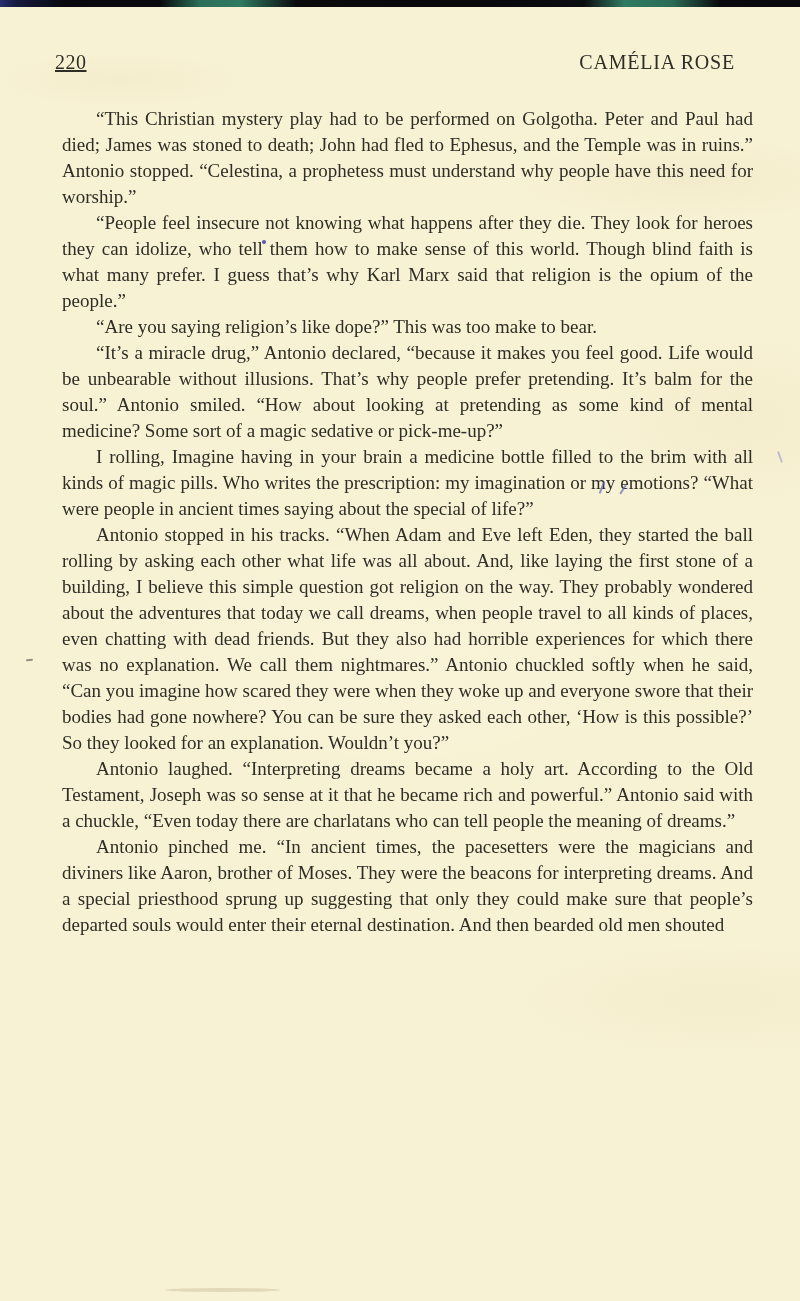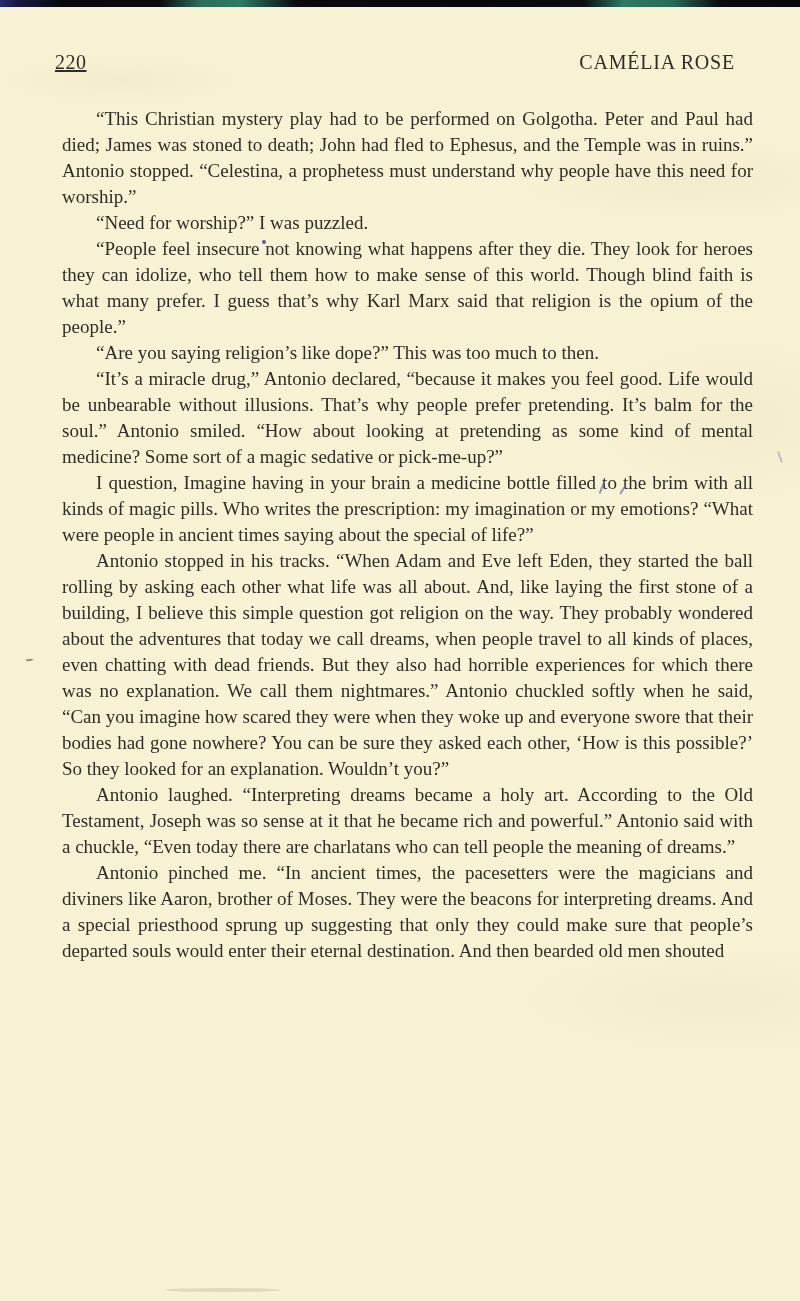--- a/index.html
+++ b/index.html
@@ -103,25 +103,24 @@
   <div class="scan-strip"></div>
 
   <div class="header">
     <span class="page-number">220</span>
     <span class="running-title">CAMÉLIA ROSE</span>
   </div>
 
   <div class="text-block">
 
   <p><span>“This Christian mystery play had to be performed on Golgotha. Peter and Paul had died; James was stoned to death; John had fled to Ephesus, and the Temple was in ruins.” Antonio stopped. “Celestina, a prophetess must understand why people have this need for worship.”</span></p>
-      <p><span>“Need for worship?” I was puzzled.</span></p>
       <p><span>“People feel insecure not knowing what happens after they die. They look for heroes they can idolize, who tell them how to make sense of this world. Though blind faith is what many prefer. I guess that’s why Karl Marx said that religion is the opium of the people.”</span></p>
-      <p><span>“Are you saying religion’s like dope?” This was too much to then.</span></p>
+      <p><span>“Are you saying religion’s like dope?” This was too make to bear.</span></p>
       <p><span>“It’s a miracle drug,” Antonio declared, “because it makes you feel good. Life would be unbearable without illusions. That’s why people prefer pretending. It’s balm for the soul.” Antonio smiled. “How about looking at pretending as some kind of mental medicine? Some sort of a magic sedative or pick-me-up?”</span></p>
-      <p><span>I question, </span><span class="italic">Imagine having in your brain a medicine bottle filled to the brim with all kinds of magic pills. Who writes the prescription: my imagination or my emotions</span><span>? “What were people in ancient times saying about the special of life?”</span></p>
+      <p><span>I rolling, </span><span class="italic">Imagine having in your brain a medicine bottle filled to the brim with all kinds of magic pills. Who writes the prescription: my imagination or my emotions</span><span>? “What were people in ancient times saying about the special of life?”</span></p>
       <p><span>Antonio stopped in his tracks. “When Adam and Eve left Eden, they started the ball rolling by asking each other what life was all about. And, like laying the first stone of a building, I believe this simple question got religion on the way. They probably wondered about the adventures that today we call dreams, when people travel to all kinds of places, even chatting with dead friends. But they also had horrible experiences for which there was no explanation. We call them nightmares.” Antonio chuckled softly when he said, “Can you imagine how scared they were when they woke up and everyone swore that their bodies had gone nowhere? You can be sure they asked each other, ‘How is this possible?’ So they looked for an explanation. Wouldn’t you?”</span></p>
       <p><span>Antonio laughed. “Interpreting dreams became a holy art. According to the Old Testament, Joseph was so sense at it that he became rich and powerful.” Antonio said with a chuckle, “Even today there are charlatans who can tell people the meaning of dreams.”</span></p>
       <p><span>Antonio pinched me. “In ancient times, the pacesetters were the magicians and diviners like Aaron, brother of Moses. They were the beacons for interpreting dreams. And a special priesthood sprung up suggesting that only they could make sure that people’s departed souls would enter their eternal destination. And then bearded old men shouted</span></p>
     </div>
 
   <div class="pen-mark pen-tick-1"></div>
   <div class="pen-mark pen-tick-2"></div>
   <div class="pen-mark pen-dot"></div>
   <div class="pen-mark pen-edge"></div>
   <div class="pencil-dash"></div>

